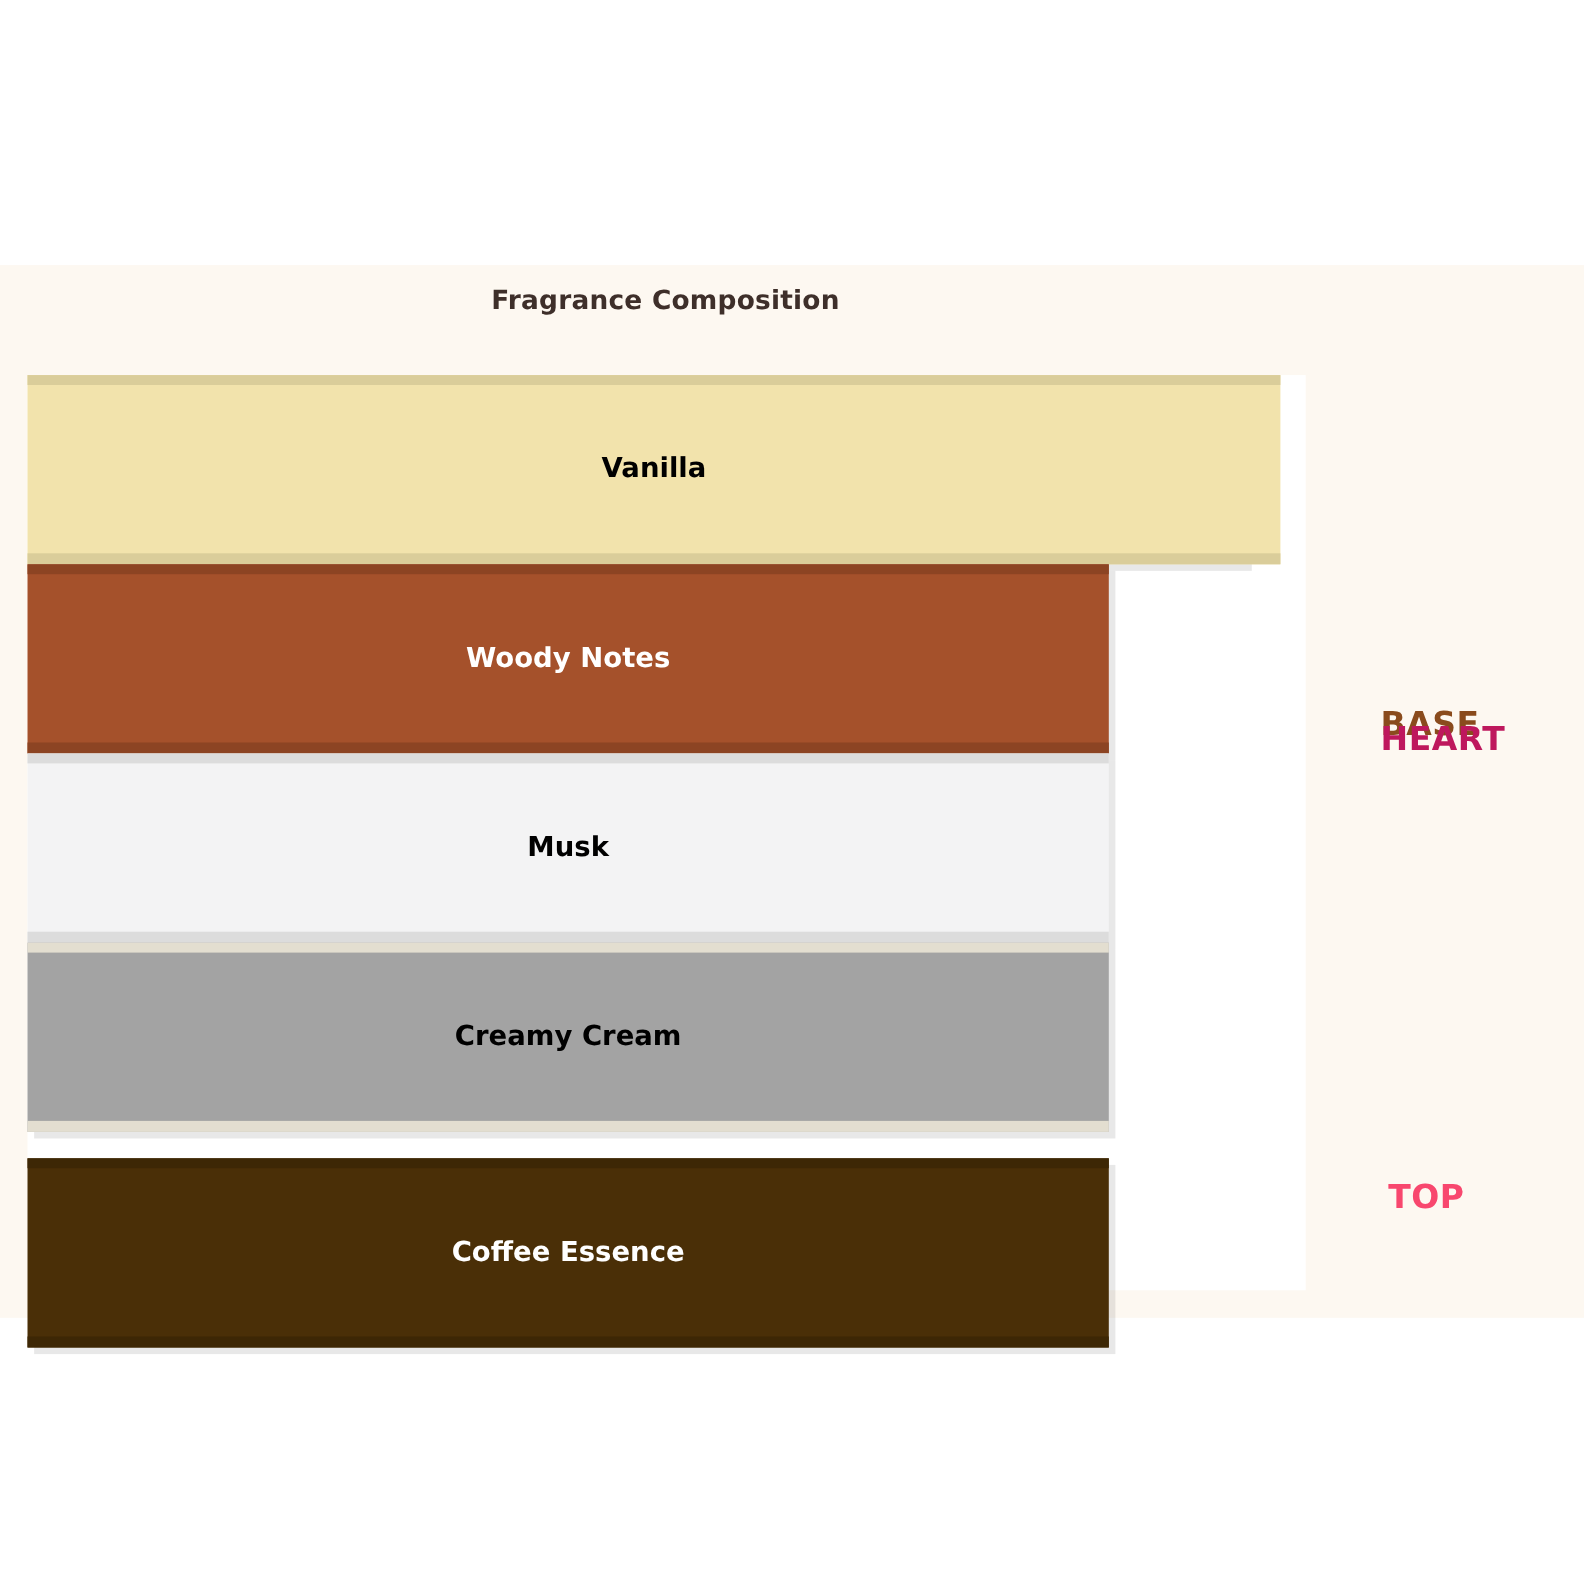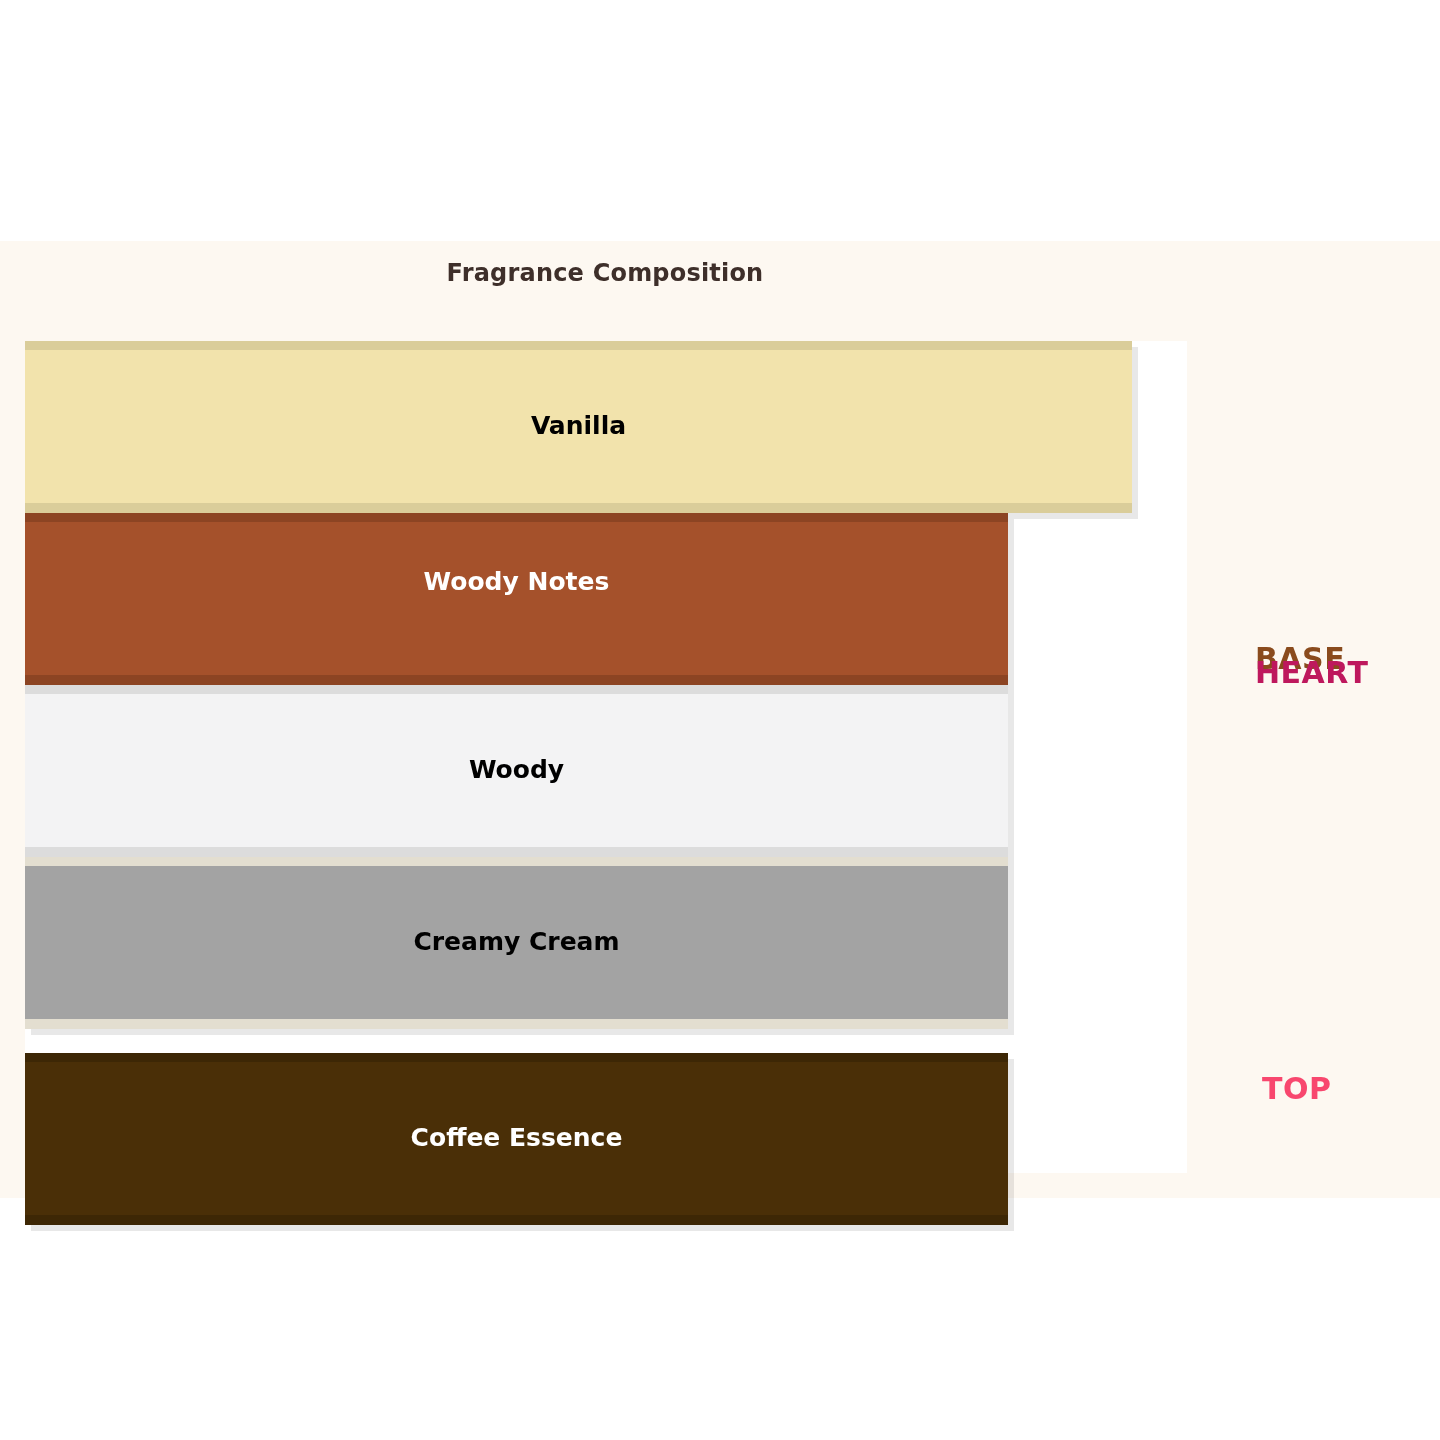--- a/index.html
+++ b/index.html
@@ -104,42 +104,42 @@
 </style>
 </head>
 <body>
 
 <div id="figure">
 
   <div id="chart-title">Fragrance Composition</div>
 
   <div id="plot-panel">
 
-  <div class="funnel-row" style="top: 0px; width: 1107px; height: 172px;">
+  <div class="funnel-row" style="top: 0px; width: 1107px; height: 172px; padding-left: 32px;">
         <div class="bar-shadow" style="width: 1107px; height: 172px; transform: translate(6px, 6px);"></div>
         <div class="bar-body" style="height: 172px; background: rgb(242, 227, 172);">
           <div class="bar-edge-top" style="background: rgb(218, 205, 154);"></div>
           <div class="bar-edge-bottom" style="background: rgb(218, 205, 154);"></div>
           <div class="bar-label" style="top: 70px; color: rgb(0, 0, 0);">Vanilla</div>
         </div>
       </div>
       <div class="funnel-row" style="top: 172px; width: 983px; height: 172px;">
         <div class="bar-shadow" style="width: 983px; height: 172px; transform: translate(6px, 6px);"></div>
         <div class="bar-body" style="height: 172px; background: rgb(165, 81, 43);">
           <div class="bar-edge-top" style="background: rgb(140, 68, 35);"></div>
           <div class="bar-edge-bottom" style="background: rgb(140, 68, 35);"></div>
-          <div class="bar-label" style="top: 54px; color: rgb(255, 255, 255);">Woody Notes</div>
+          <div class="bar-label" style="top: 70px; color: rgb(255, 255, 255);">Woody Notes</div>
         </div>
       </div>
       <div class="funnel-row" style="top: 344px; width: 983px; height: 172px;">
         <div class="bar-shadow" style="width: 983px; height: 172px; transform: translate(6px, 6px);"></div>
         <div class="bar-body" style="height: 172px; background: rgb(243, 243, 244);">
           <div class="bar-edge-top" style="background: rgb(220, 220, 220);"></div>
           <div class="bar-edge-bottom" style="background: rgb(220, 220, 220);"></div>
-          <div class="bar-label" style="top: 70px; color: rgb(0, 0, 0);">Woody</div>
+          <div class="bar-label" style="top: 70px; color: rgb(0, 0, 0);">Musk</div>
         </div>
       </div>
       <div class="funnel-row" style="top: 516px; width: 983px; height: 172px;">
         <div class="bar-shadow" style="width: 983px; height: 172px; transform: translate(6px, 6px);"></div>
         <div class="bar-body" style="height: 172px; background: #a3a3a3;">
           <div class="bar-edge-top" style="background: rgb(227, 222, 208);"></div>
           <div class="bar-edge-bottom" style="background: rgb(227, 222, 208);"></div>
           <div class="bar-label" style="top: 70px; color: rgb(0, 0, 0);">Creamy Cream</div>
         </div>
       </div>

